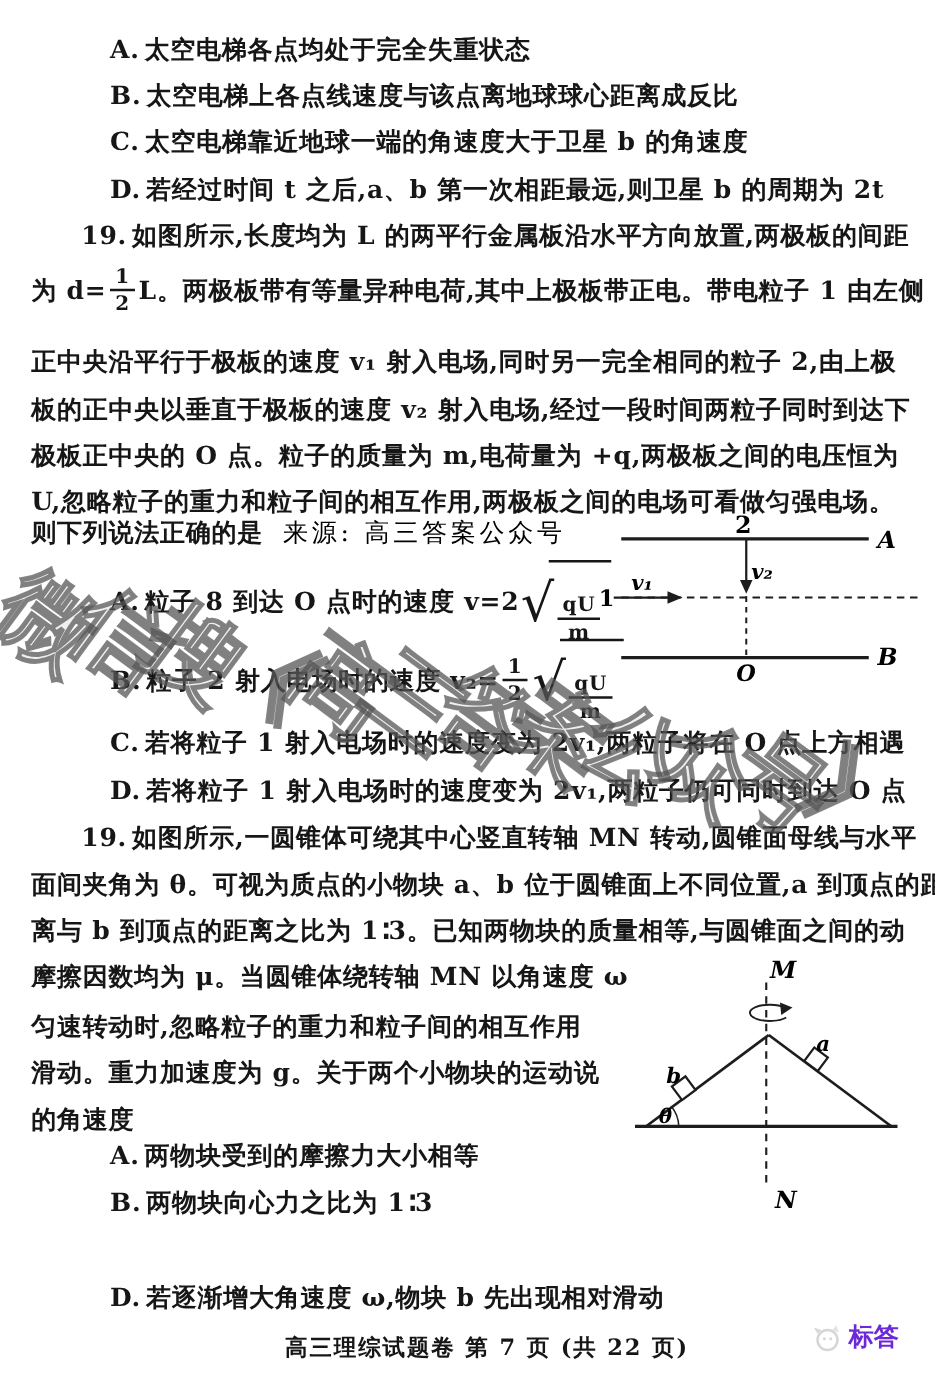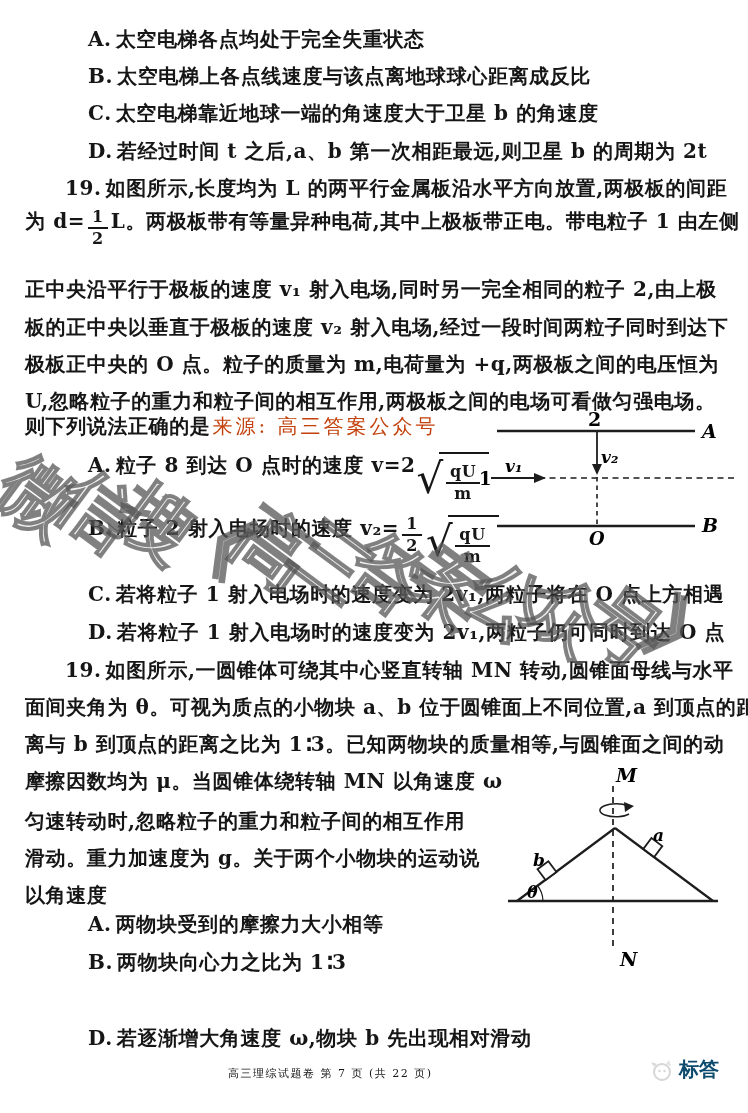--- a/index.html
+++ b/index.html
@@ -1,40 +1,40 @@
 <!DOCTYPE html>
 <html><head>
 <meta charset="utf-8">
 <style>
   html,body{margin:0;padding:0;background:#fff;}
   .page{position:relative;width:748px;height:1113px;background:#ffffff;overflow:hidden;
         font-family:"DejaVu Serif","Liberation Serif",serif;color:#161616;font-weight:600;}
   .t{position:absolute;white-space:nowrap;font-size:20px;letter-spacing:0.6px;line-height:26px;}
   .opt-label{margin-right:4px;}
-  .flexline{display:flex;align-items:flex-start;}
-  .gray{color:#c2410c;letter-spacing:3px;font-weight:500;margin-left:2px;}
+  .flexline{display:flex;align-items:center;}
+  .gray{color:#000000;letter-spacing:3px;font-weight:500;margin-left:16px;}
   
   .frac{display:inline-flex;flex-direction:column;align-items:center;line-height:1.1;
         font-size:16px;margin:0 3px;}
   .frac>.fn{border-bottom:2px solid #161616;padding:0 4px 1px;}
   .frac>.fd{padding-top:1px;}
   .sqrt{display:inline-flex;align-items:center;margin-left:1px;}
   .sqrt>.rad{font-size:42px;font-weight:400;line-height:0.85;margin-right:-5px;transform:translateY(2px);}
-  .sqrt>.rc{border-top:2.2px solid #161616;padding:3px 6px 0 4px;}
+  .sqrt>.rc{border-top:2.2px solid #161616;padding:19px 6px 0 4px;}
   
   .wm{position:absolute;left:12px;top:440px;transform:rotate(12.5deg);transform-origin:0 0;
       white-space:nowrap;pointer-events:none;z-index:5;}
   .wm span{display:inline-block;font-size:76px;font-weight:700;margin-right:-16px;
       transform:rotate(24deg);color:rgba(130,130,130,0.13);
       -webkit-text-stroke:1.6px rgba(85,85,85,0.72);}
   
-  .footer{position:absolute;left:228px;top:1066px;font-size:11px;font-weight:400;
+  .footer{position:absolute;left:228px;top:1066px;font-size:18px;font-weight:700;
           letter-spacing:1.5px;white-space:nowrap;text-align:center;}
   .brand{position:absolute;left:648px;top:1056px;display:flex;align-items:center;gap:5px;
-         color:#0c4a6e;font-size:20px;font-weight:700;}
+         color:#6d28d9;font-size:20px;font-weight:700;}
   svg{position:absolute;overflow:visible;}
   svg text{font-family:"DejaVu Serif","Liberation Serif",serif;}
   .it{font-style:italic;}
 </style>
 </head>
 <body>
 
 <div class="page">
 
   <div class="wm"><span>微</span><span>信</span><span>搜</span><span>《</span><span>高</span><span>三</span><span>答</span><span>案</span><span>公</span><span>众</span><span>号</span><span>》</span></div>
@@ -123,21 +123,21 @@
   </div>
 
   <div class="t" style="left:65px;top:657px">
     <span class="opt-label">19.</span><span>如图所示,一圆锥体可绕其中心竖直转轴 MN 转动,圆锥面母线与水平</span>
   </div>
   <div class="t" style="left:25px;top:694px">面间夹角为 θ。可视为质点的小物块 a、b 位于圆锥面上不同位置,a 到顶点的距</div>
   <div class="t" style="left:25px;top:731px">离与 b 到顶点的距离之比为 1∶3。已知两物块的质量相等,与圆锥面之间的动</div>
   <div class="t" style="left:25px;top:768px">摩擦因数均为 μ。当圆锥体绕转轴 MN 以角速度 ω</div>
   <div class="t" style="left:25px;top:808px">匀速转动时,忽略粒子的重力和粒子间的相互作用</div>
   <div class="t" style="left:25px;top:845px">滑动。重力加速度为 g。关于两个小物块的运动说</div>
-  <div class="t" style="left:25px;top:882px">以角速度</div>
+  <div class="t" style="left:25px;top:882px">的角速度</div>
 
   <svg style="left:488px;top:753px" width="252" height="240" viewBox="488 753 252 240">
     <text x="616" y="782" font-size="19" class="it">M</text>
     <line x1="613" y1="786" x2="613" y2="950" stroke="#1d1d1d" stroke-width="1.7" stroke-dasharray="6,5"></line>
     <path d="M 629,814 A 16,6.5 0 1 1 628,806" fill="none" stroke="#1d1d1d" stroke-width="1.5"></path>
     <polygon points="624,802 634,806 625,812" fill="#1d1d1d"></polygon>
     <line x1="615" y1="828" x2="517" y2="901" stroke="#1d1d1d" stroke-width="2.2"></line>
     <line x1="615" y1="828" x2="713" y2="901" stroke="#1d1d1d" stroke-width="2.2"></line>
     <line x1="508" y1="901" x2="718" y2="901" stroke="#1d1d1d" stroke-width="2.6"></line>
     <rect x="-7" y="-13.5" width="13.5" height="13.5" transform="translate(649,853) rotate(36.7)" fill="#fff" stroke="#1d1d1d" stroke-width="1.8"></rect>

